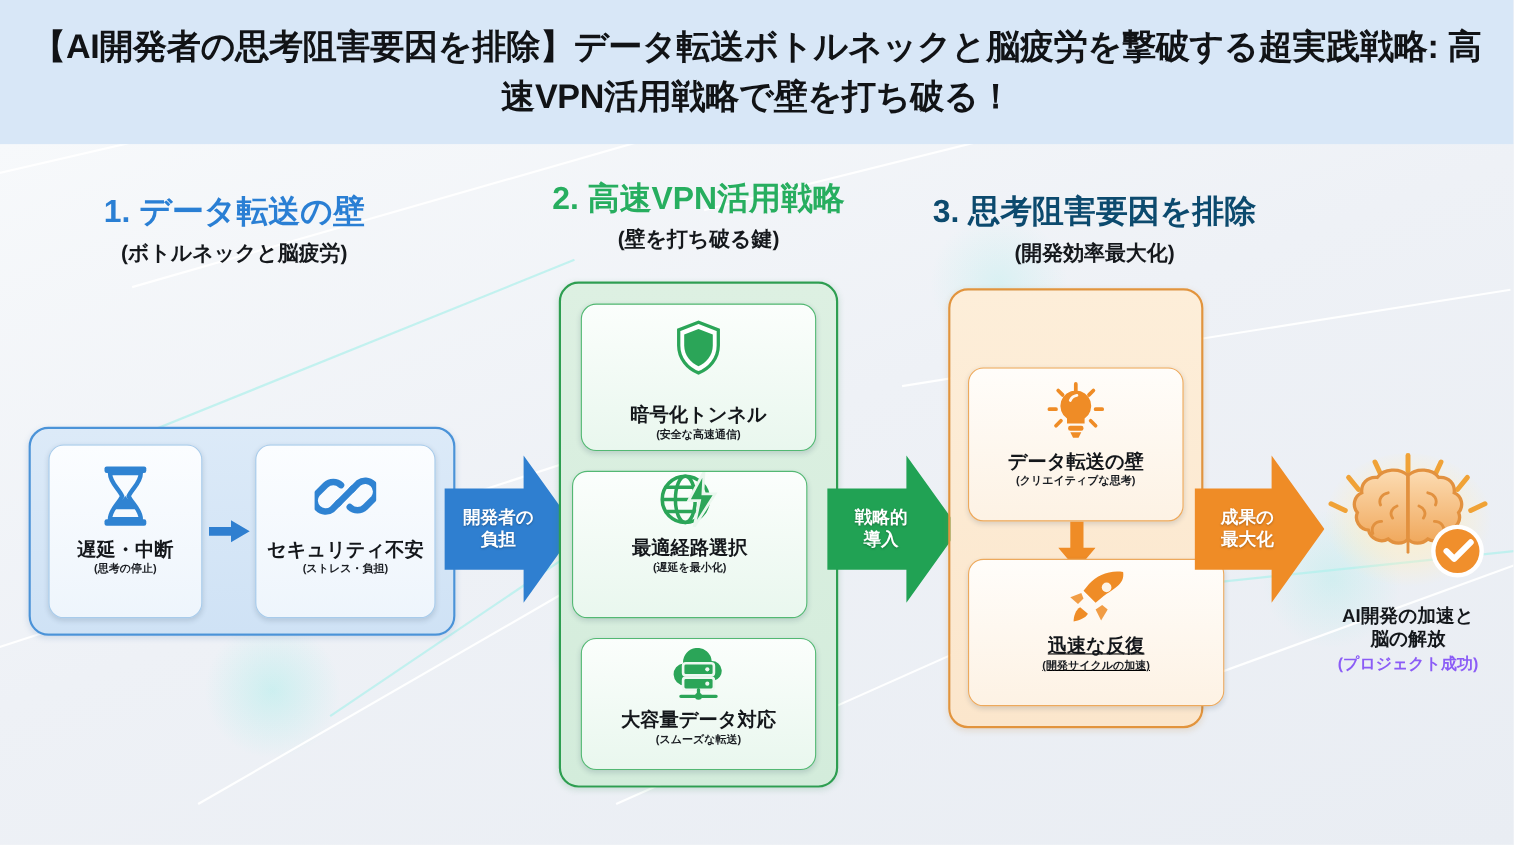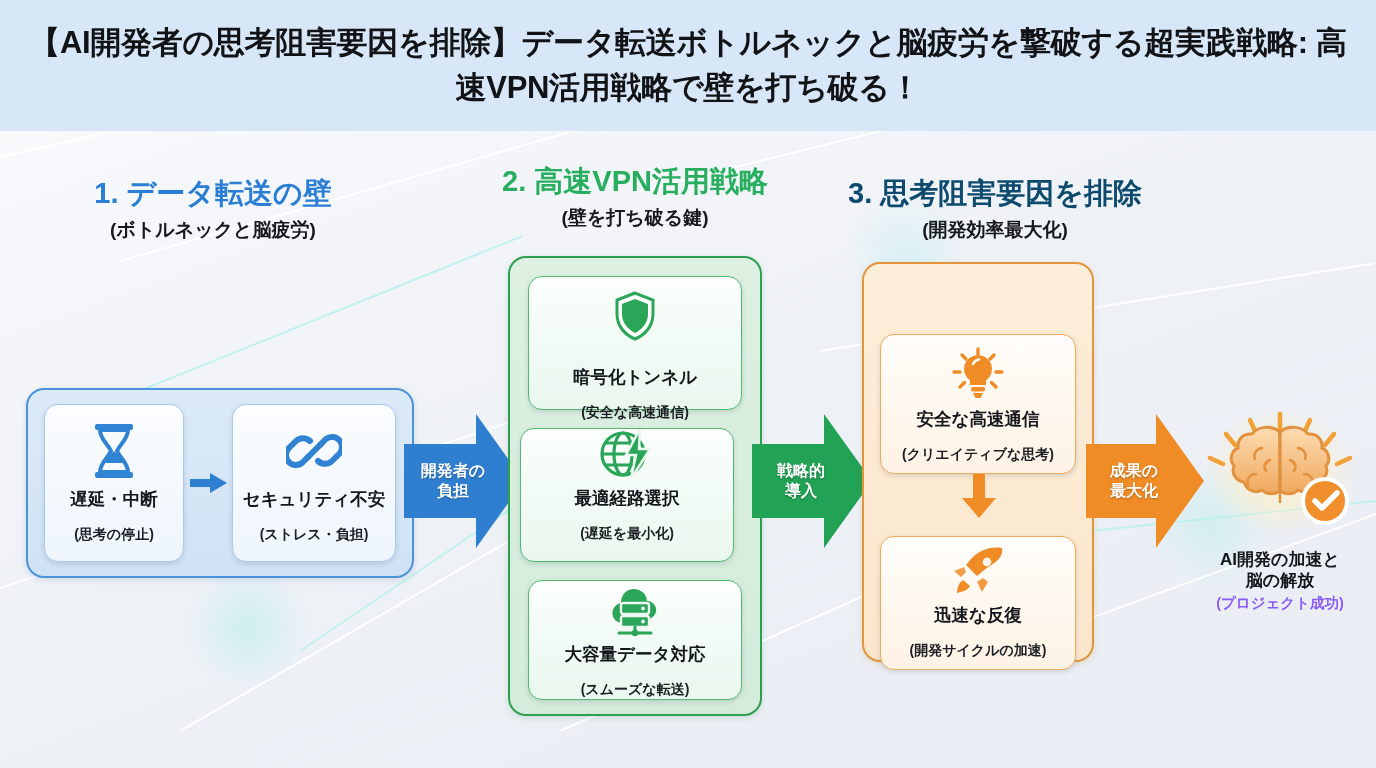--- a/index.html
+++ b/index.html
@@ -78,39 +78,39 @@
 
   
   .card {
     position: absolute; border-radius: 14px;
     display: flex; flex-direction: column;
     align-items: center; justify-content: flex-start;
     text-align: center;
     box-shadow: 0 2px 5px rgba(40,60,90,.16);
   }
   .card .ttl { font-size: 17.5px; font-weight: 700; color: #14171b; line-height: 1.15; }
-  .card .sub { font-size: 14px; font-weight: 700; color: #1b1e23; line-height: 1.15; margin-top: 17px; }
+  .card .sub { font-size: 10px; font-weight: 700; color: #1b1e23; line-height: 1.15; margin-top: 3px; }
   .card .ico { display: flex; align-items: center; justify-content: center; }
 
   .card.blue  { border: 1.5px solid #a8cbea; background: linear-gradient(180deg,#fbfdff 0%,#eef5fc 100%); }
   .card.green { border: 1.5px solid #53b873; background: linear-gradient(180deg,#fbfefc 0%,#e9f7ee 100%); }
   .card.orange{ border: 1.5px solid #eda95c; background: linear-gradient(180deg,#fffdfa 0%,#fdf2e4 100%); }
 
   
   #card-delay    { left: 44px;  top: 404px; width: 140px; height: 158px; padding-top: 18px; }
   #card-security { left: 232px; top: 404px; width: 164px; height: 158px; padding-top: 18px; }
 
   
   #card-tunnel { left: 528px; top: 276px; width: 214px; height: 134px; padding-top: 14px; }
   #card-route  { left: 520px; top: 428px; width: 214px; height: 134px; padding-top: 0; }
   #card-volume { left: 528px; top: 580px; width: 214px; height: 120px; padding-top: 8px; }
 
   
   #card-focus   { left: 880px; top: 334px; width: 196px; height: 140px; padding-top: 12px; }
-  #card-iterate { left: 880px; top: 536px; width: 196px; height: 134px; padding-top: 10px; }
+  #card-iterate { left: 880px; top: 508px; width: 233px; height: 134px; padding-top: 10px; text-decoration: underline; }
 
   
   #arrow-small-blue { position: absolute; left: 190px; top: 472px; width: 38px; height: 22px; }
 
   
   #arrow-down-orange { position: absolute; left: 962px; top: 474px; width: 34px; height: 44px; }
 
   
   .big-arrow { position: absolute; }
   .big-arrow .lbl {
@@ -278,21 +278,21 @@
     <svg width="54" height="54" viewBox="0 0 54 54">
       <g stroke="#ef8c26" stroke-width="3.4" stroke-linecap="round">
         <path d="M27 2v6M11 8l4 4M43 8l-4 4M3 25h6M45 25h6M9 40l4.5-4.5M45 40l-4.5-4.5"></path>
       </g>
       <path d="M27 8a14 14 0 0 0-8 25.5V38h16v-4.5A14 14 0 0 0 27 8z" fill="#ef8c26"></path>
       <rect x="20" y="40" width="14" height="4.5" rx="2" fill="#ef8c26"></rect>
       <path d="M22 46h10l-2.5 5h-5z" fill="#ef8c26"></path>
       <path d="M22 17a8 8 0 0 1 6-4.5" stroke="#fff7ee" stroke-width="2.6" fill="none" stroke-linecap="round"></path>
     </svg>
   </div>
-  <div class="ttl" style="margin-top:8px;">安全な高速通信</div>
+  <div class="ttl" style="margin-top:8px;">データ転送の壁</div>
   <div class="sub">(クリエイティブな思考)</div>
 </div>
 
 <div id="arrow-down-orange">
   <svg width="34" height="44" viewBox="0 0 34 44">
     <path d="M11 0h12v24h11L17 44 0 24h11z" fill="#ef8c26"></path>
   </svg>
 </div>
 
 <div class="card orange" id="card-iterate">

